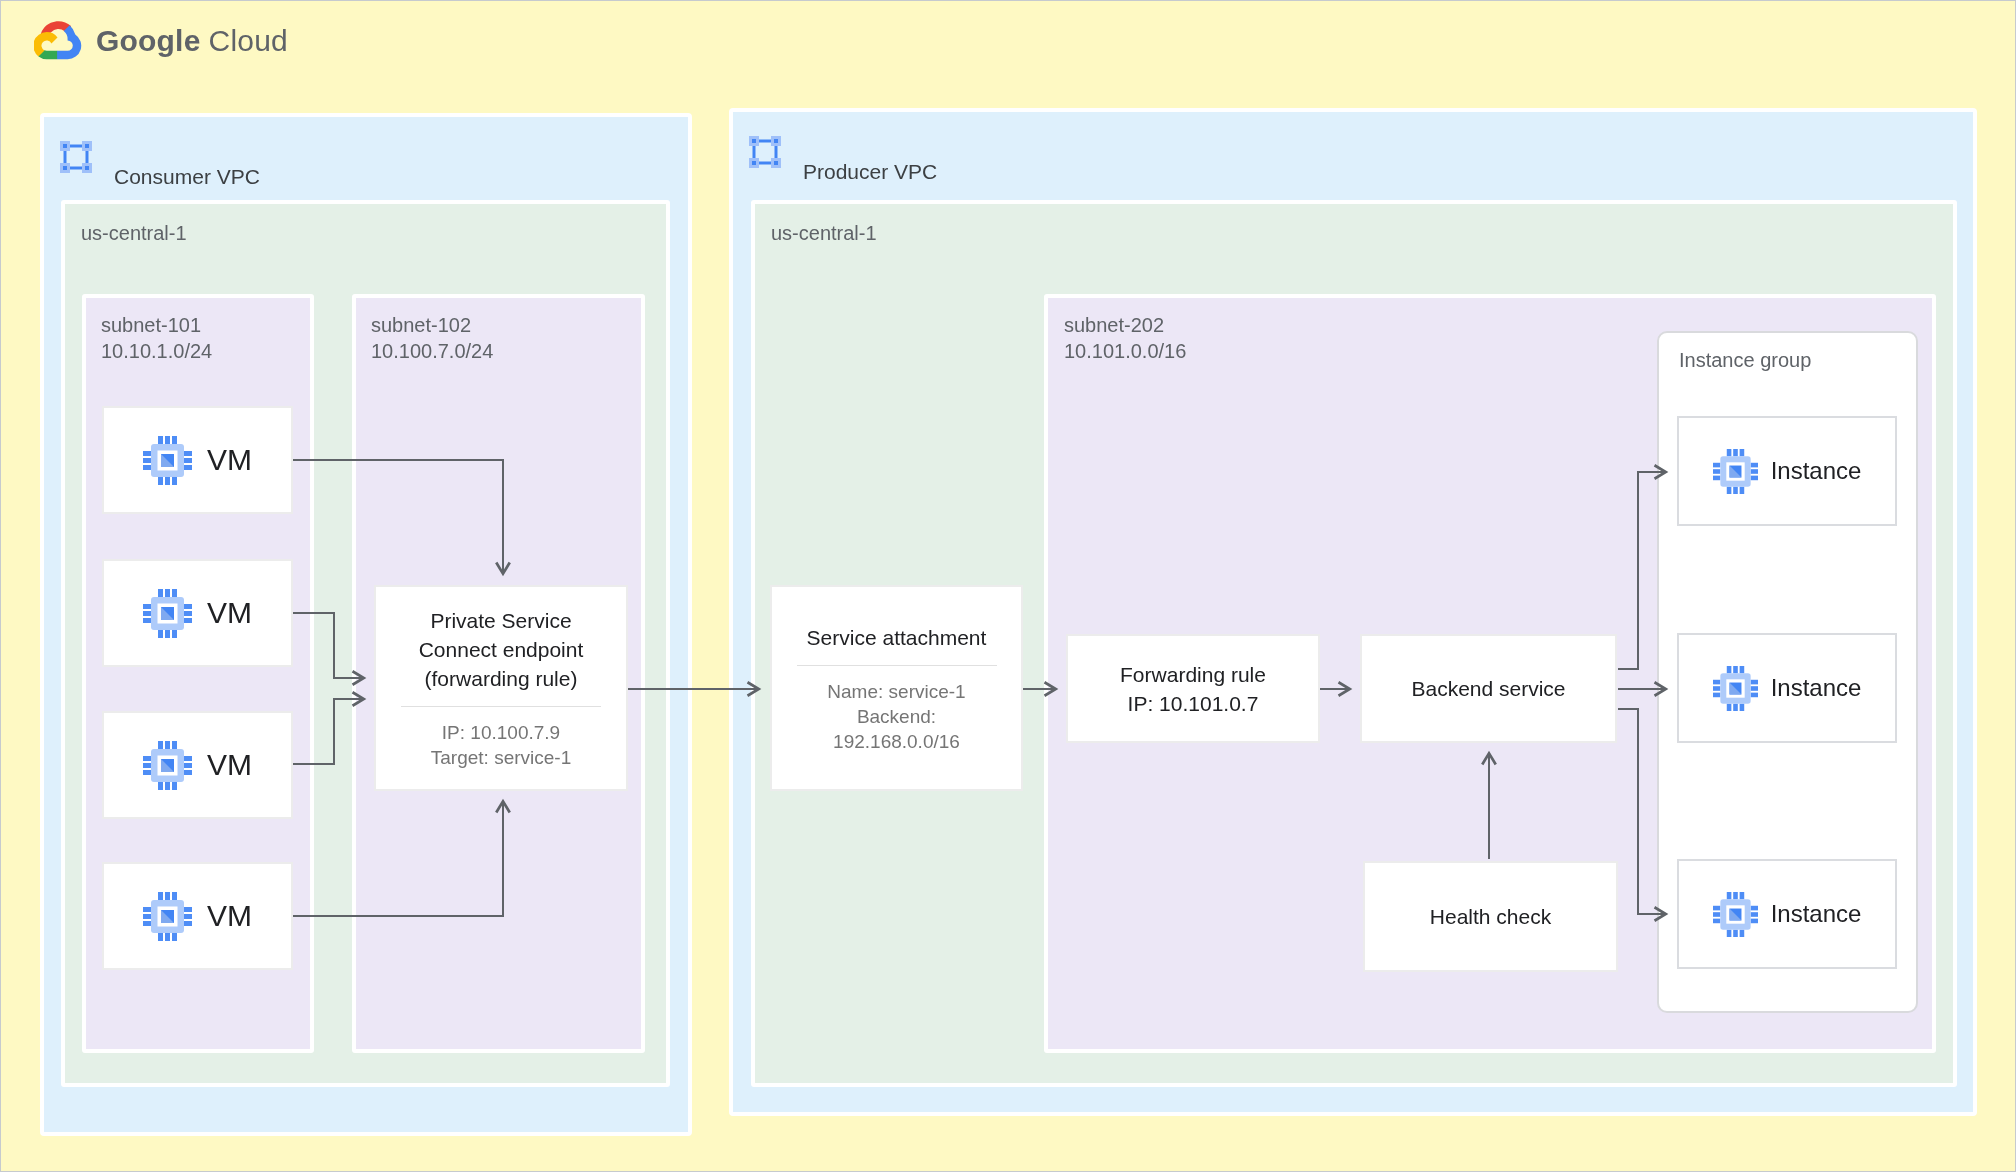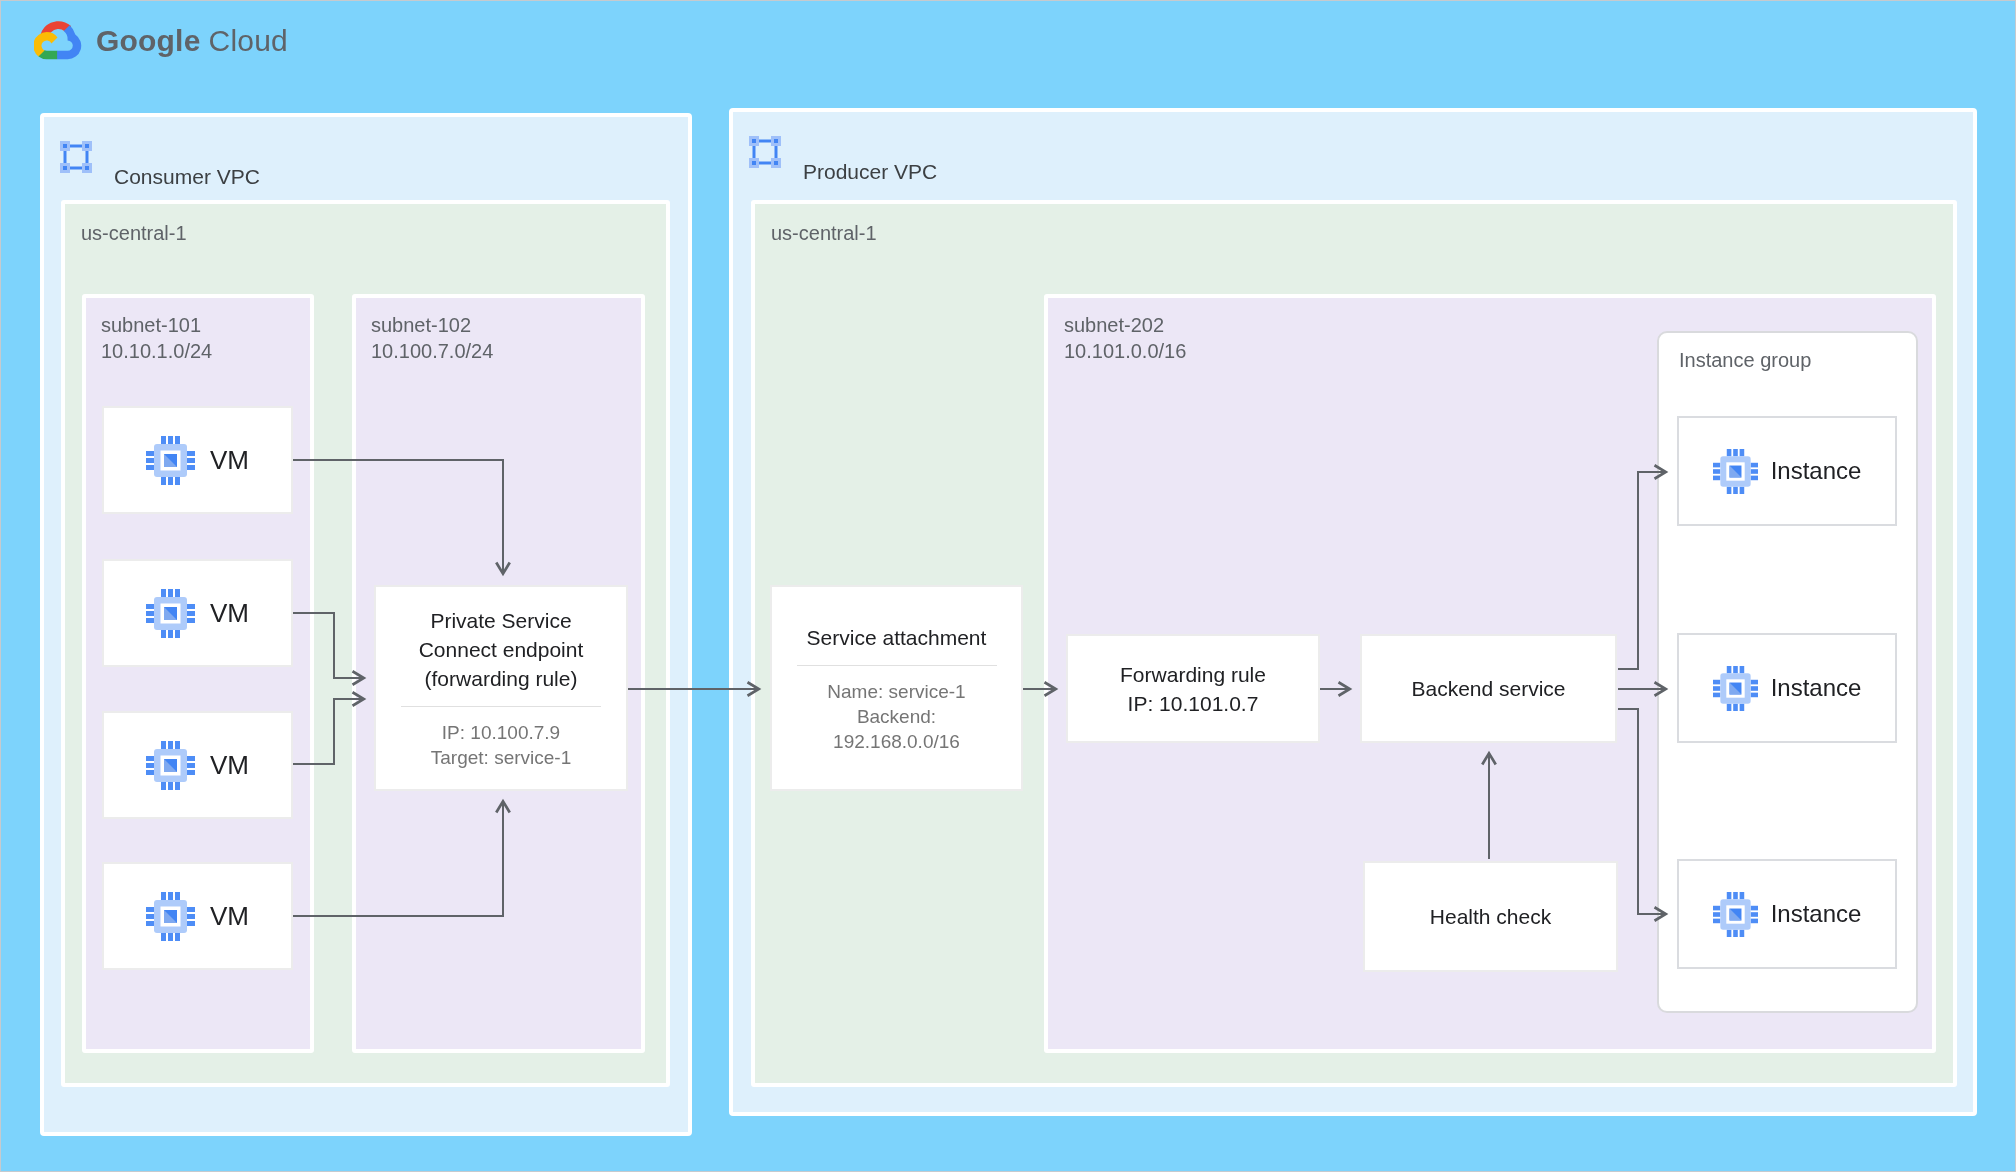--- a/index.html
+++ b/index.html
@@ -1,16 +1,16 @@
 <!DOCTYPE html>
 <html><head>
 <meta charset="utf-8">
 <style>
   html,body{margin:0;padding:0;background:#e8eaed;font-family:"Liberation Sans",sans-serif;}
-  .stage{position:relative;width:2016px;height:1172px;background:#7dd3fc;overflow:hidden;
+  .stage{position:relative;width:2016px;height:1172px;background:#fef9c3;overflow:hidden;
          border:1px solid #c6cace;box-sizing:border-box;}
   .abs{position:absolute;box-sizing:border-box;}
 
   
   .logo{left:33px;top:20px;display:flex;align-items:center;gap:14px;}
   .logo-text{font-size:30px;color:#5f6368;letter-spacing:.2px;}
   .logo-text .g1{font-weight:700;color:#5f6368;}
   .logo-text .g2{font-weight:400;margin-left:8px;color:#5f6368;}
 
   
@@ -25,21 +25,21 @@
   .subnet-label{font-size:20px;color:#5f6368;line-height:26px;}
   .igroup-label{font-size:20px;color:#5f6368;}
 
   
   .node{background:#fff;border:2px solid #ececec;display:flex;align-items:center;
         justify-content:center;gap:15px;}
   .node-lite{border:2px solid #dadce0;}
   .node-col{flex-direction:column;gap:0;text-align:center;}
   .node-title{font-size:21px;line-height:29px;color:#202124;}
   .node-sub{font-size:19px;line-height:25px;color:#757575;}
-  .vm-text{font-size:26px;color:#202124;}
+  .vm-text{font-size:30px;color:#202124;}
   .inst-text{font-size:24px;color:#202124;}
   .divider{width:200px;height:1px;background:#e0e0e0;border:0;margin:13px 0;}
 
   svg.overlay{position:absolute;left:0;top:0;z-index:9;pointer-events:none;}
   .icon{flex:0 0 auto;display:block;}
 </style>
 </head>
 <body>
 
 <svg width="0" height="0" style="position:absolute">

